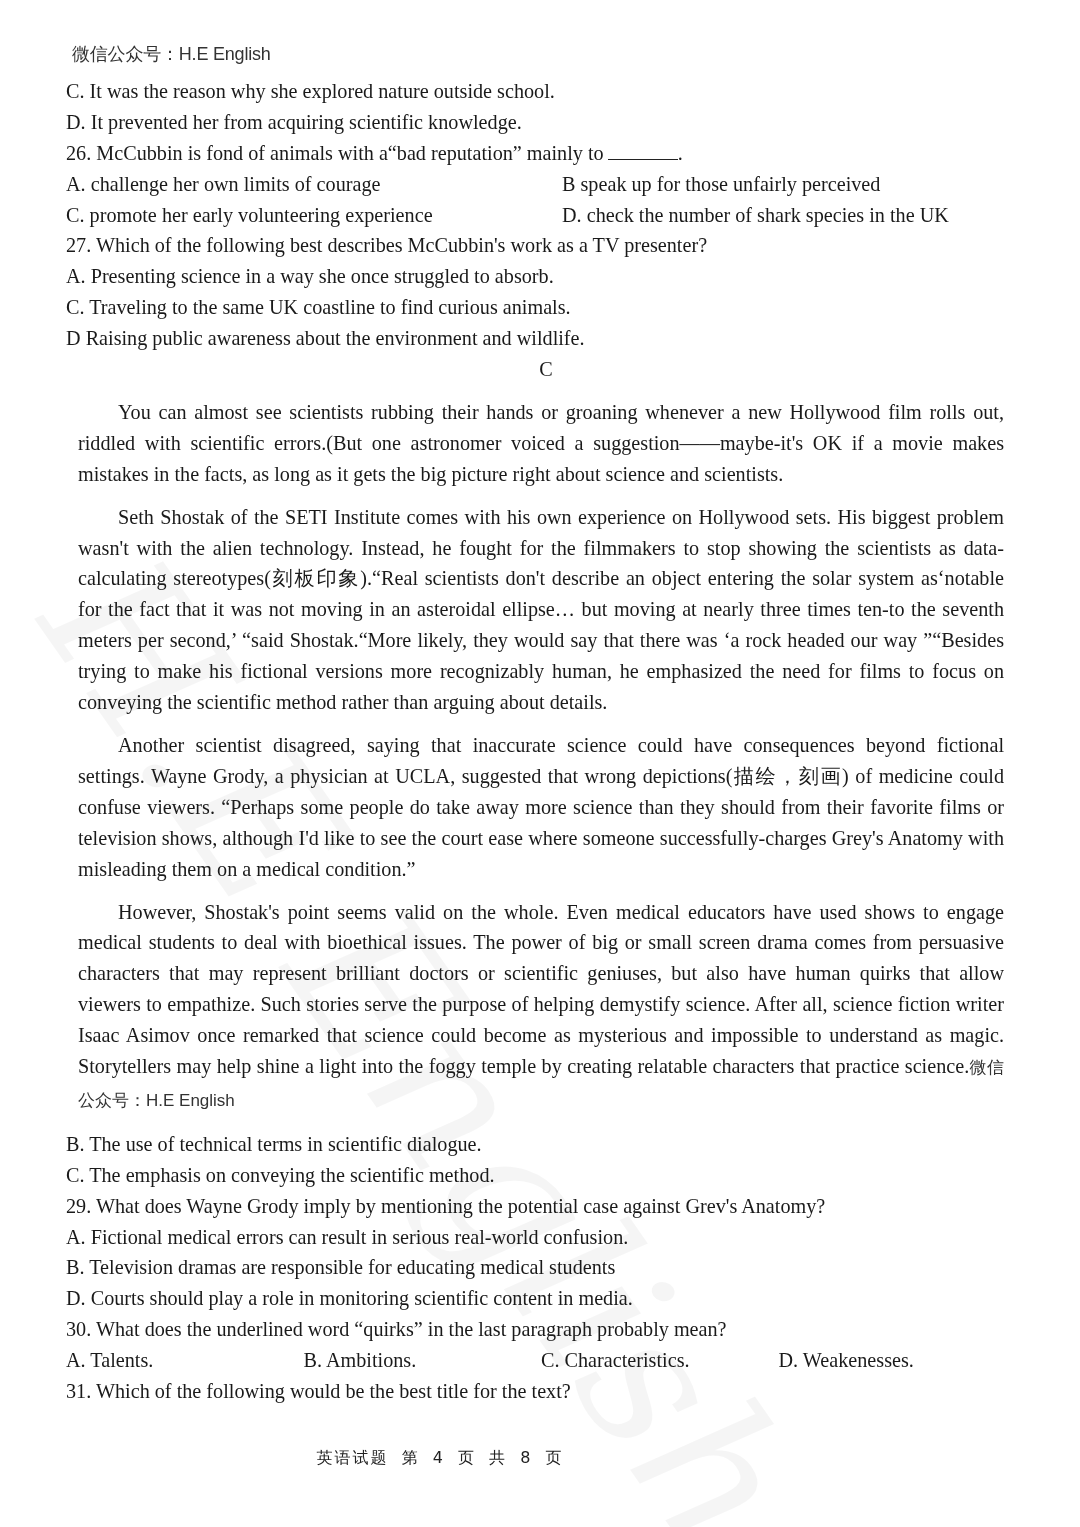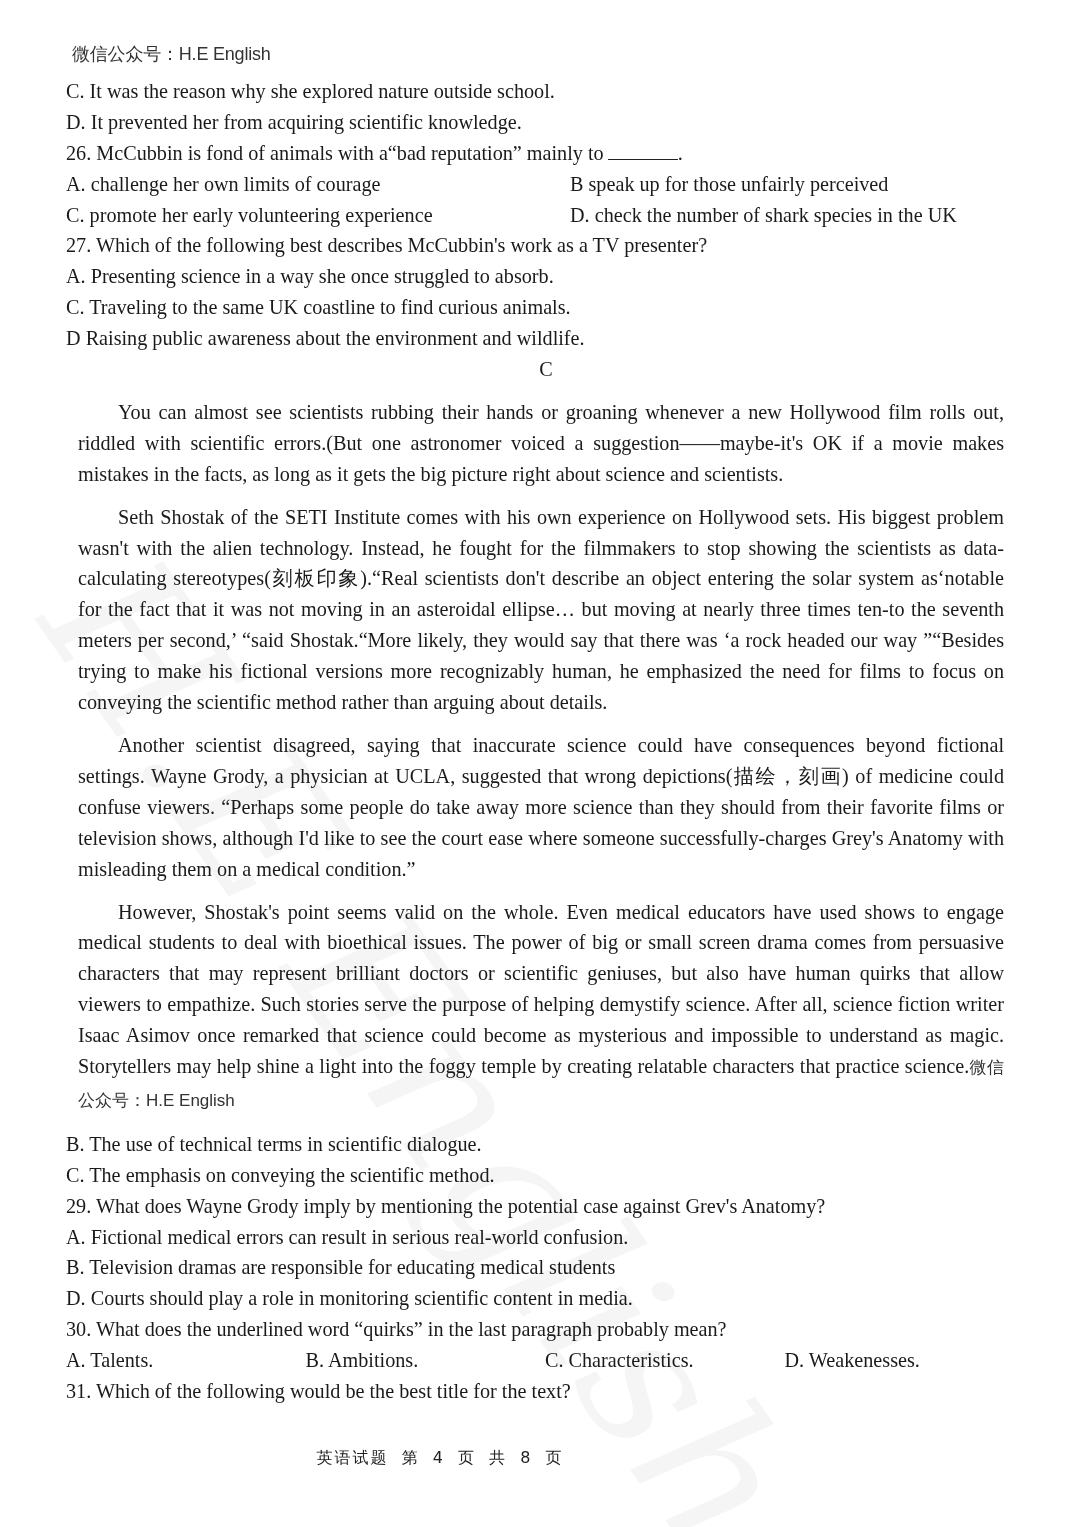--- a/index.html
+++ b/index.html
@@ -47,21 +47,20 @@
       line-height: 30.9px;
     }
     .line {
       white-space: nowrap;
       height: 30.9px;
     }
     .row {
       display: flex;
       height: 30.9px;
       white-space: nowrap;
-      gap: 8px;
     }
     .col2 > span:first-child { width: 496px; display: inline-block; }
     .col4 > span { width: 248px; display: inline-block; }
     .section-letter {
       text-align: center;
       height: 30.9px;
       padding-left: 10px;
     }
     .para {
       text-align: justify;

